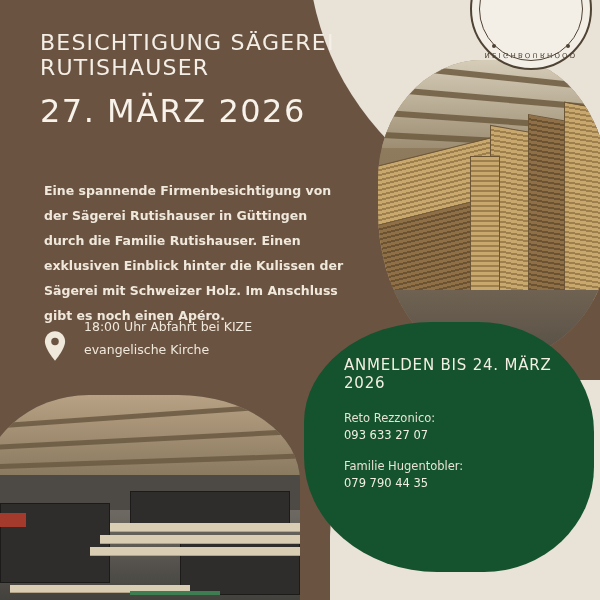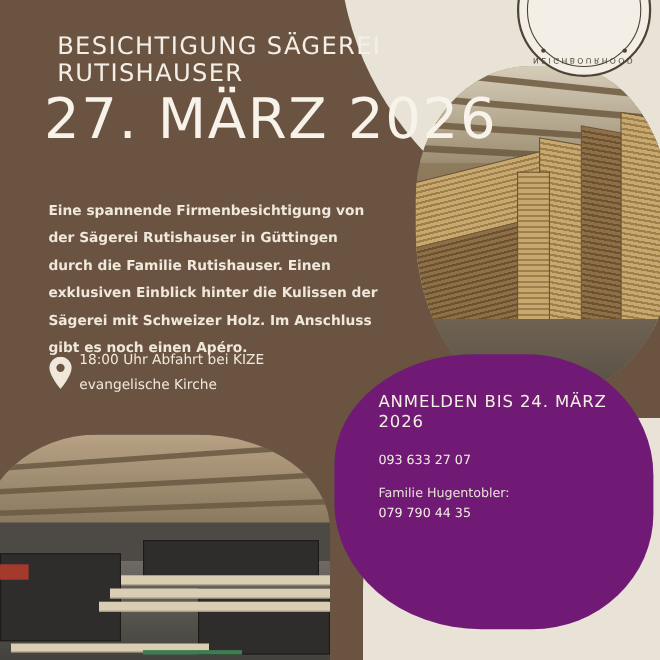--- a/index.html
+++ b/index.html
@@ -159,66 +159,65 @@
   
   .headline {
     position: absolute;
     left: 40px; top: 30px;
     width: 420px;
     color: #f4efe6;
     font-size: 22px;
     letter-spacing: 1.2px;
     font-family: "DejaVu Sans", sans-serif;
     z-index: 5;
-    margin-left: 12px;
   }
   .date {
     position: absolute;
-    left: 40px; top: 79px;
+    left: 40px; top: 92px;
     color: #f7f3ea;
-    font-size: 51px;
+    font-size: 32px;
     letter-spacing: 1.5px;
     z-index: 5;
   }
   .body-text {
     position: absolute;
     left: 44px; top: 178px;
     width: 305px;
     color: #efe8db;
     font-size: 12.5px;
     line-height: 2.0;
     z-index: 5;
     font-weight: bold;
   }
   .loc-row {
     position: absolute;
     left: 44px; top: 315px;
     width: 310px;
     display: flex;
-    align-items: center;
-    gap: 6px;
+    align-items: flex-end;
+    gap: 18px;
     z-index: 5;
   }
   .pin {
     width: 22px; height: 30px;
     flex: 0 0 22px;
     margin-top: 2px;
   }
   .loc-lines {
     color: #efe8db;
     font-size: 12.5px;
     line-height: 1.85;
   }
 
   
   .blob-green {
     position: absolute;
     right: 6px; bottom: 28px;
     width: 290px; height: 250px;
-    background: #701a75;
+    background: #14532d;
     border-radius: 44% 40% 38% 46% / 40% 44% 42% 46%;
     z-index: 5;
   }
   .blob-inner {
     position: absolute;
     left: 40px; top: 34px;
     right: 20px;
   }
   .blob-title {
     color: #f3efe3;
@@ -304,20 +303,21 @@
       <div>18:00 Uhr Abfahrt bei KIZE</div>
       <div>evangelische Kirche</div>
     </div>
   </div>
 
   <div class="blob-green">
     <div class="blob-inner">
       <div class="blob-title">ANMELDEN BIS 24. MÄRZ 2026</div>
 
       <div class="contact">
+        <div class="nm">Reto Rezzonico:</div>
         <div class="ph">093 633 27 07</div>
       </div>
       <div class="contact">
         <div class="nm">Familie Hugentobler:</div>
         <div class="ph">079 790 44 35</div>
       </div>
     </div>
   </div>
 
 </div>

